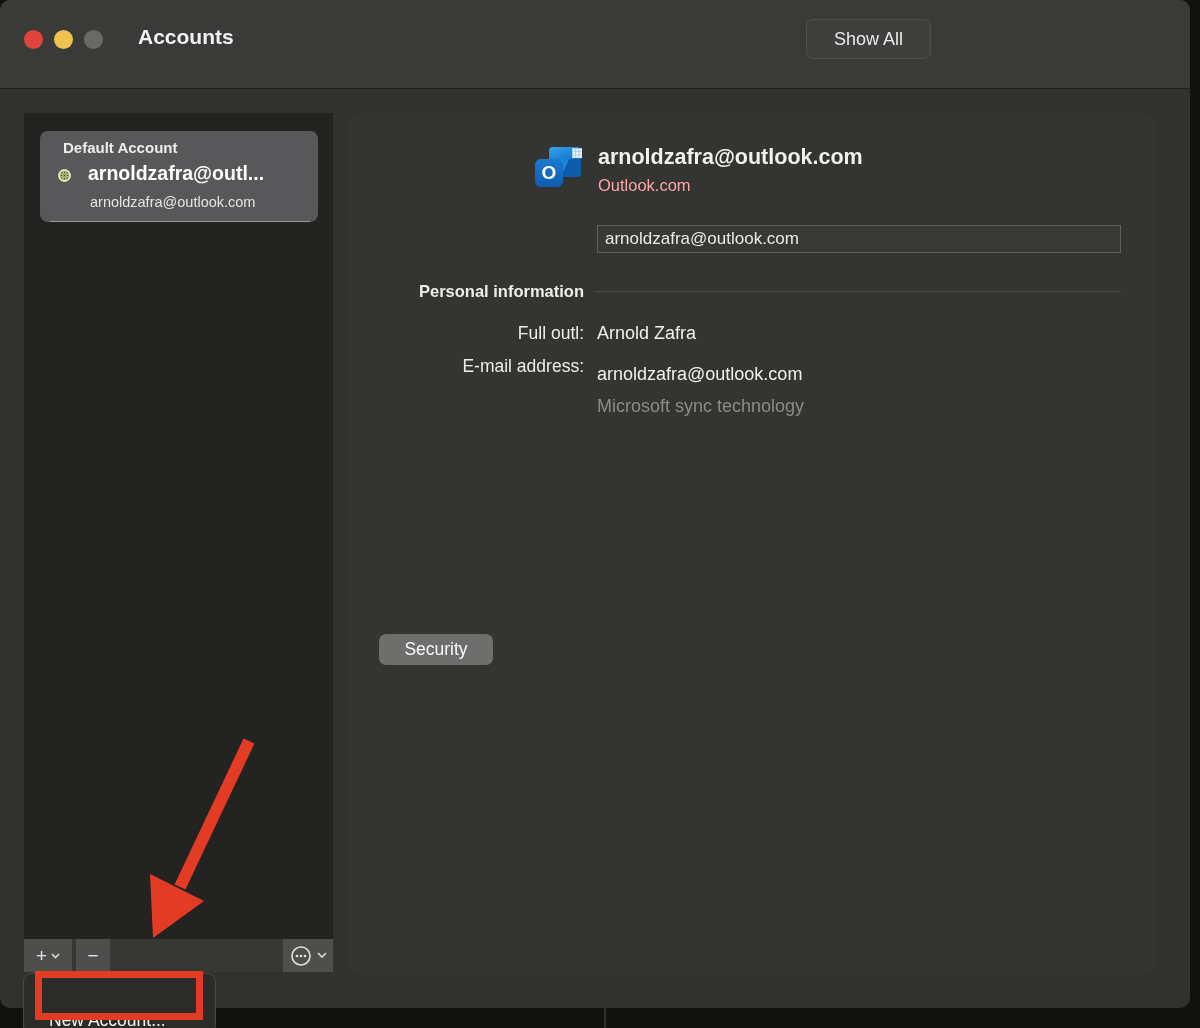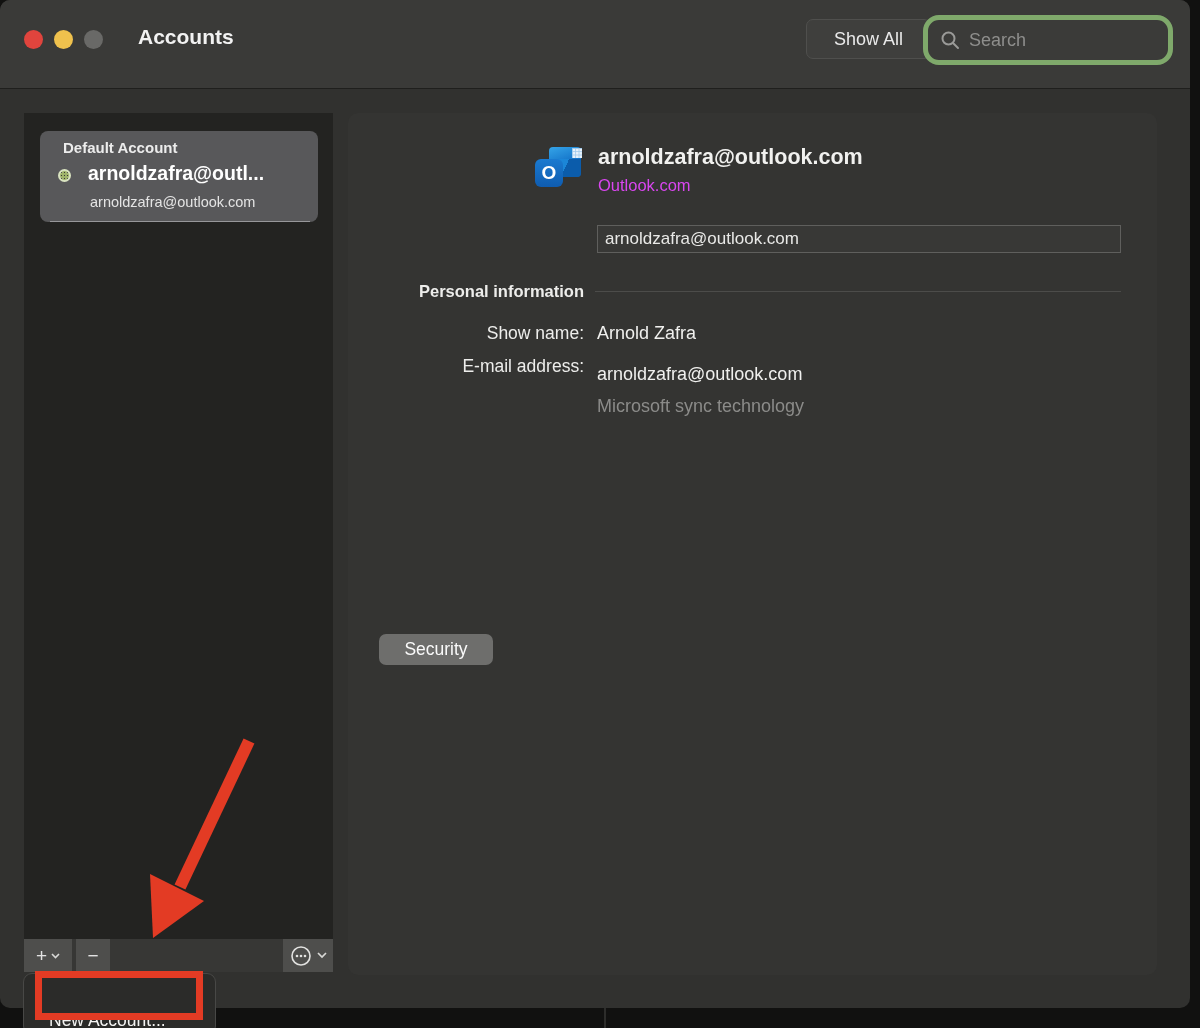--- a/index.html
+++ b/index.html
@@ -116,21 +116,21 @@
       linear-gradient(90deg,#9ec9ec 1px, transparent 1px), #e8f2fb;
     background-size:3.3px 3.3px; z-index:2;
   }
   .ol-o {
     position:absolute; left:0; top:14px; width:28px; height:28px; border-radius:6px;
     background:linear-gradient(180deg,#1a7ad0 0%,#0f5cb0 100%);
     color:#fff; font-weight:bold; font-size:19px;
     display:flex; align-items:center; justify-content:center; z-index:3;
   }
   .acct-title { font-size:21.5px; font-weight:bold; color:#f1f1ef; line-height:1.2; }
-  .acct-sub { font-size:16.5px; color:#d946ef; margin-top:5px; }
+  .acct-sub { font-size:16.5px; color:#fca5a5; margin-top:5px; }
 
   .form-label {
     position:absolute; left:0; width:236px; text-align:right;
     font-size:17.5px; color:#ededeb; white-space:nowrap;
   }
   .form-label.bold { font-weight:bold; font-size:16.5px; }
   .form-value {
     position:absolute; left:249px; font-size:18px; color:#f0f0ee; white-space:nowrap;
   }
   .desc-field {
@@ -170,27 +170,20 @@
 <body>
 
 <div class="window">
 
   <div class="titlebar">
     <span class="tl red"></span>
     <span class="tl yellow"></span>
     <span class="tl gray"></span>
     <div class="win-title">Accounts</div>
     <div class="show-all-btn">Show All</div>
-    <div class="search-wrap">
-      <svg width="20" height="20" viewBox="0 0 20 20">
-        <circle cx="8.5" cy="8.5" r="6" fill="none" stroke="#9a9a98" stroke-width="2"></circle>
-        <line x1="13" y1="13" x2="18" y2="18" stroke="#9a9a98" stroke-width="2" stroke-linecap="round"></line>
-      </svg>
-      <input class="search-input" type="text" placeholder="Search" style="">
-    </div>
   </div>
 
   <div class="sidebar">
     <div class="account-card">
       <div class="card-kicker">Default Account</div>
       <span class="card-dot"></span>
       <div class="card-name">arnoldzafra@outl...</div>
       <div class="card-email">arnoldzafra@outlook.com</div>
       <div class="card-divider"></div>
     </div>
@@ -232,21 +225,21 @@
         <div class="acct-title">arnoldzafra@outlook.com</div>
         <div class="acct-sub">Outlook.com</div>
       </div>
     </div>
 
     <input class="desc-field" type="text" value="arnoldzafra@outlook.com" style="">
 
     <div class="form-label bold" style="top:169px">Personal information</div>
     <div class="personal-divider"></div>
 
-    <div class="form-label" style="top:210px">Show name:</div>
+    <div class="form-label" style="top:210px">Full outl:</div>
     <div class="form-value" style="top:210px">Arnold Zafra</div>
 
     <div class="form-label" style="top:243px">E-mail address:</div>
     <div class="form-value" style="top:251px">arnoldzafra@outlook.com</div>
 
     <div class="sync-note">Microsoft sync technology</div>
 
     <button class="security-btn">Security</button>
   </div>
 

